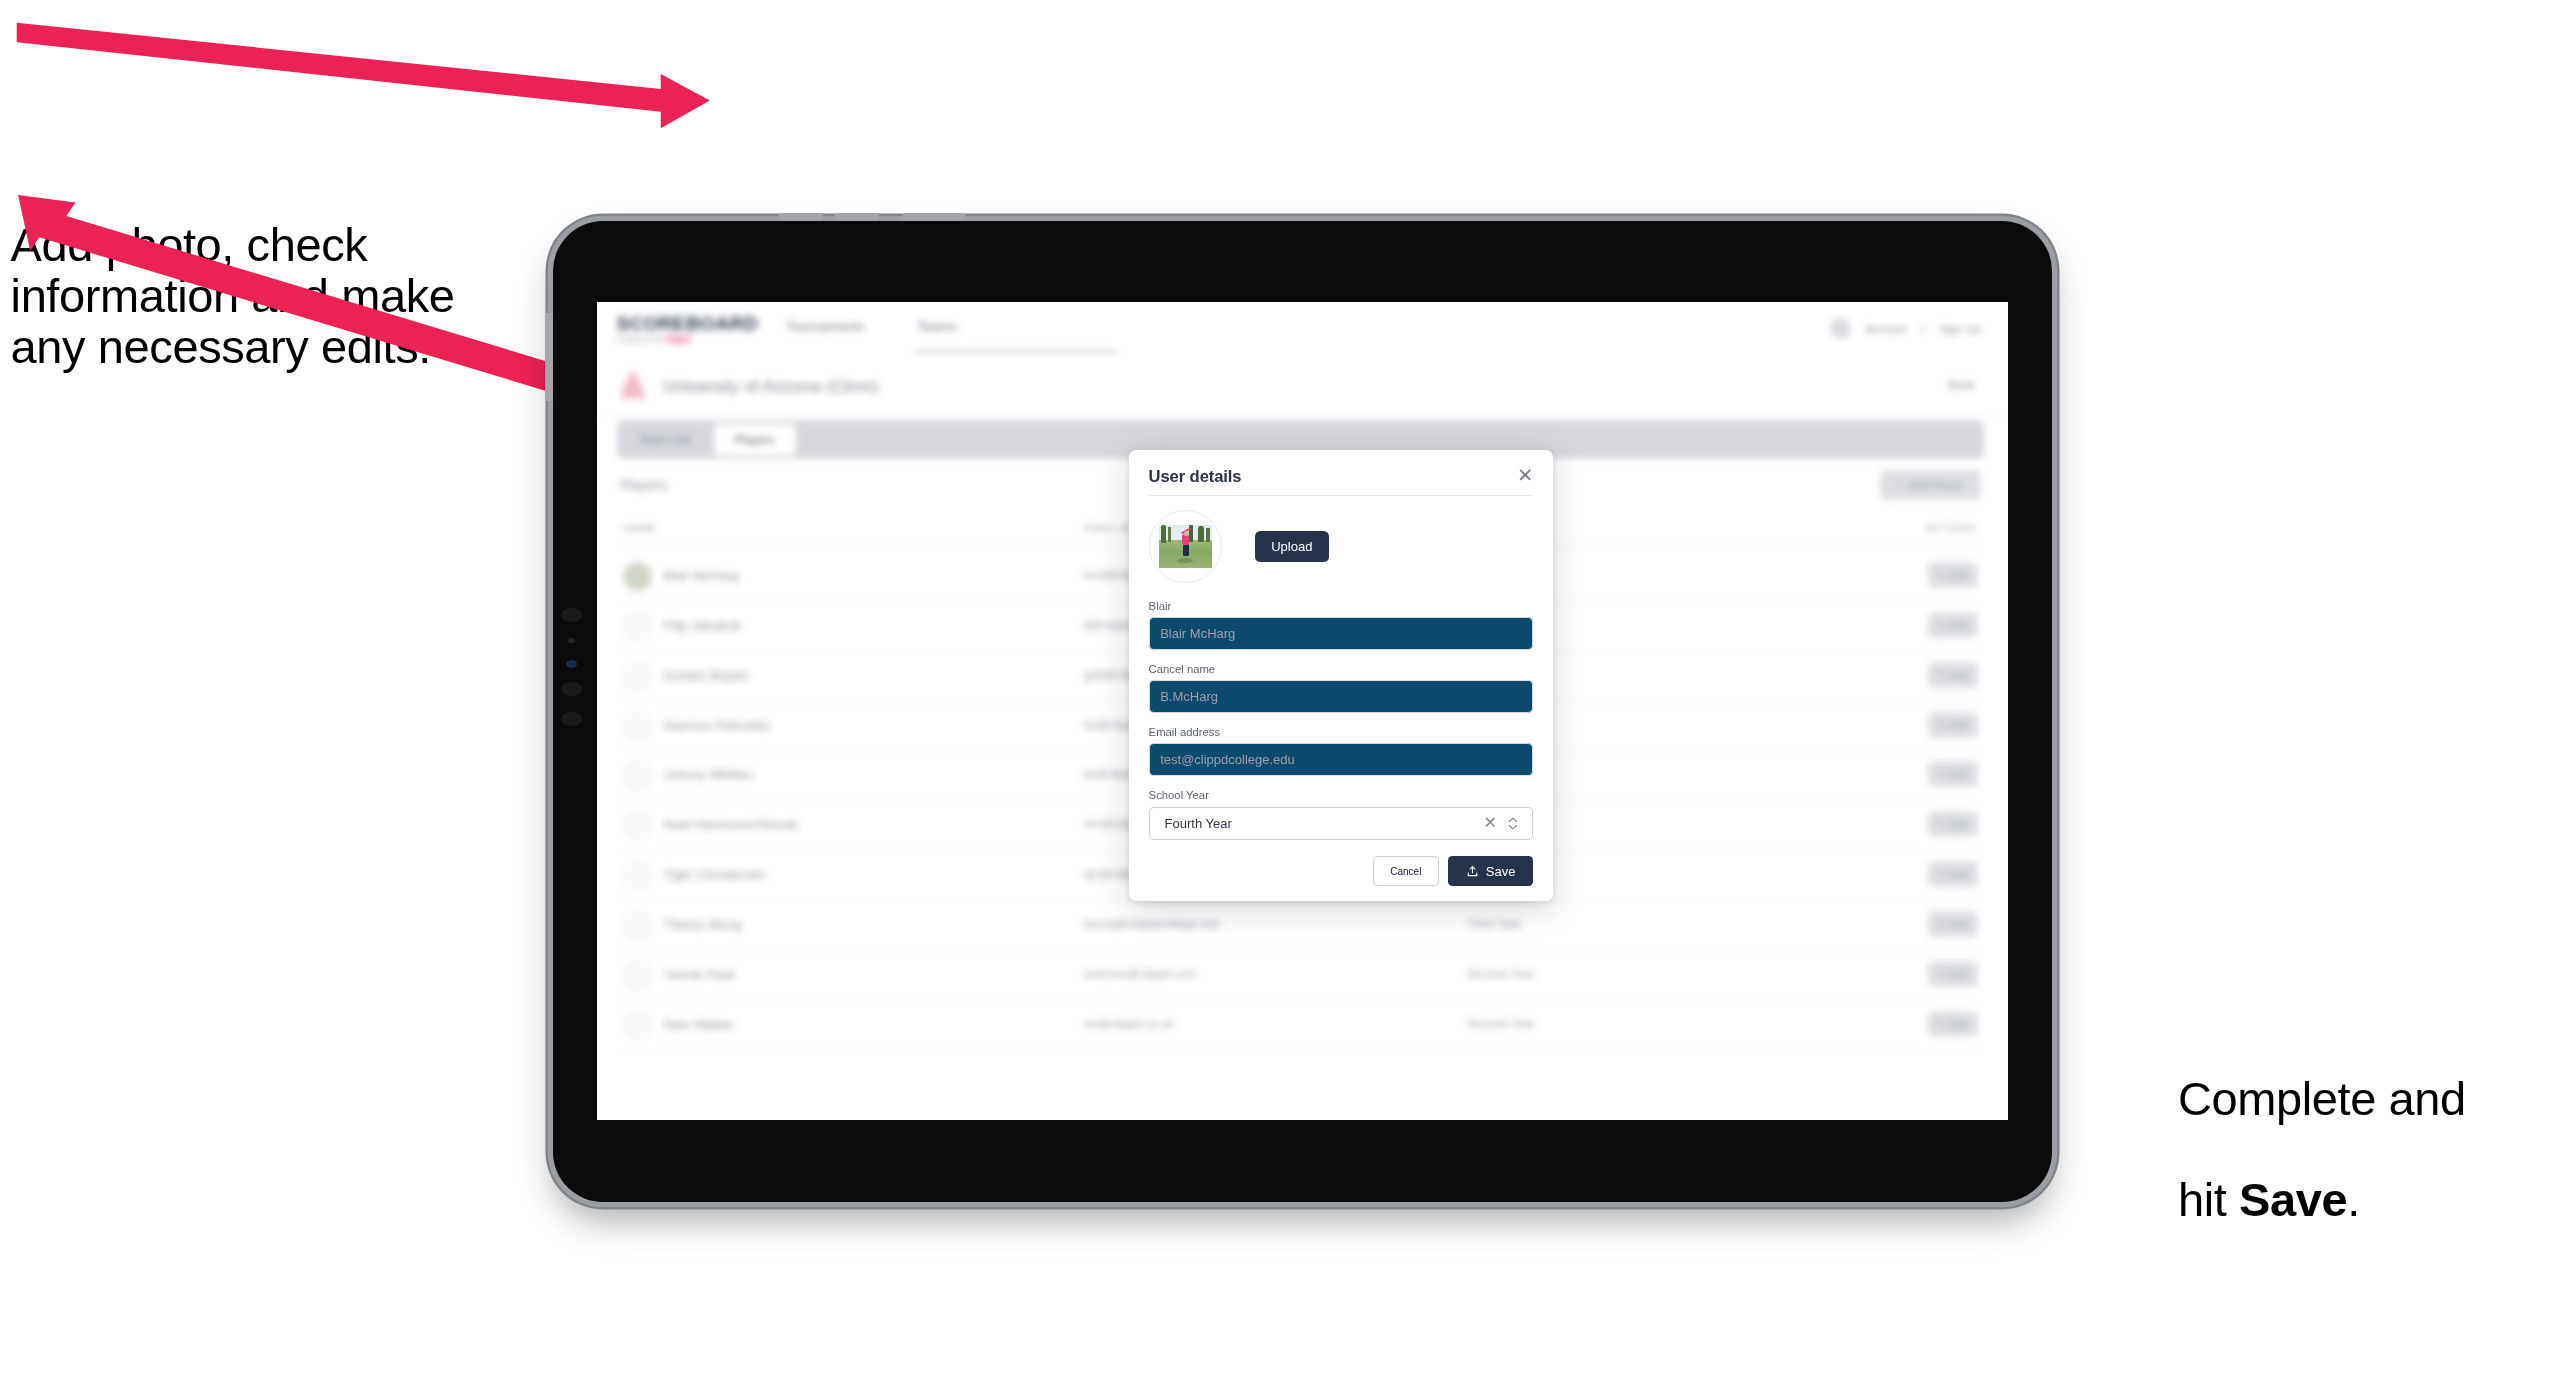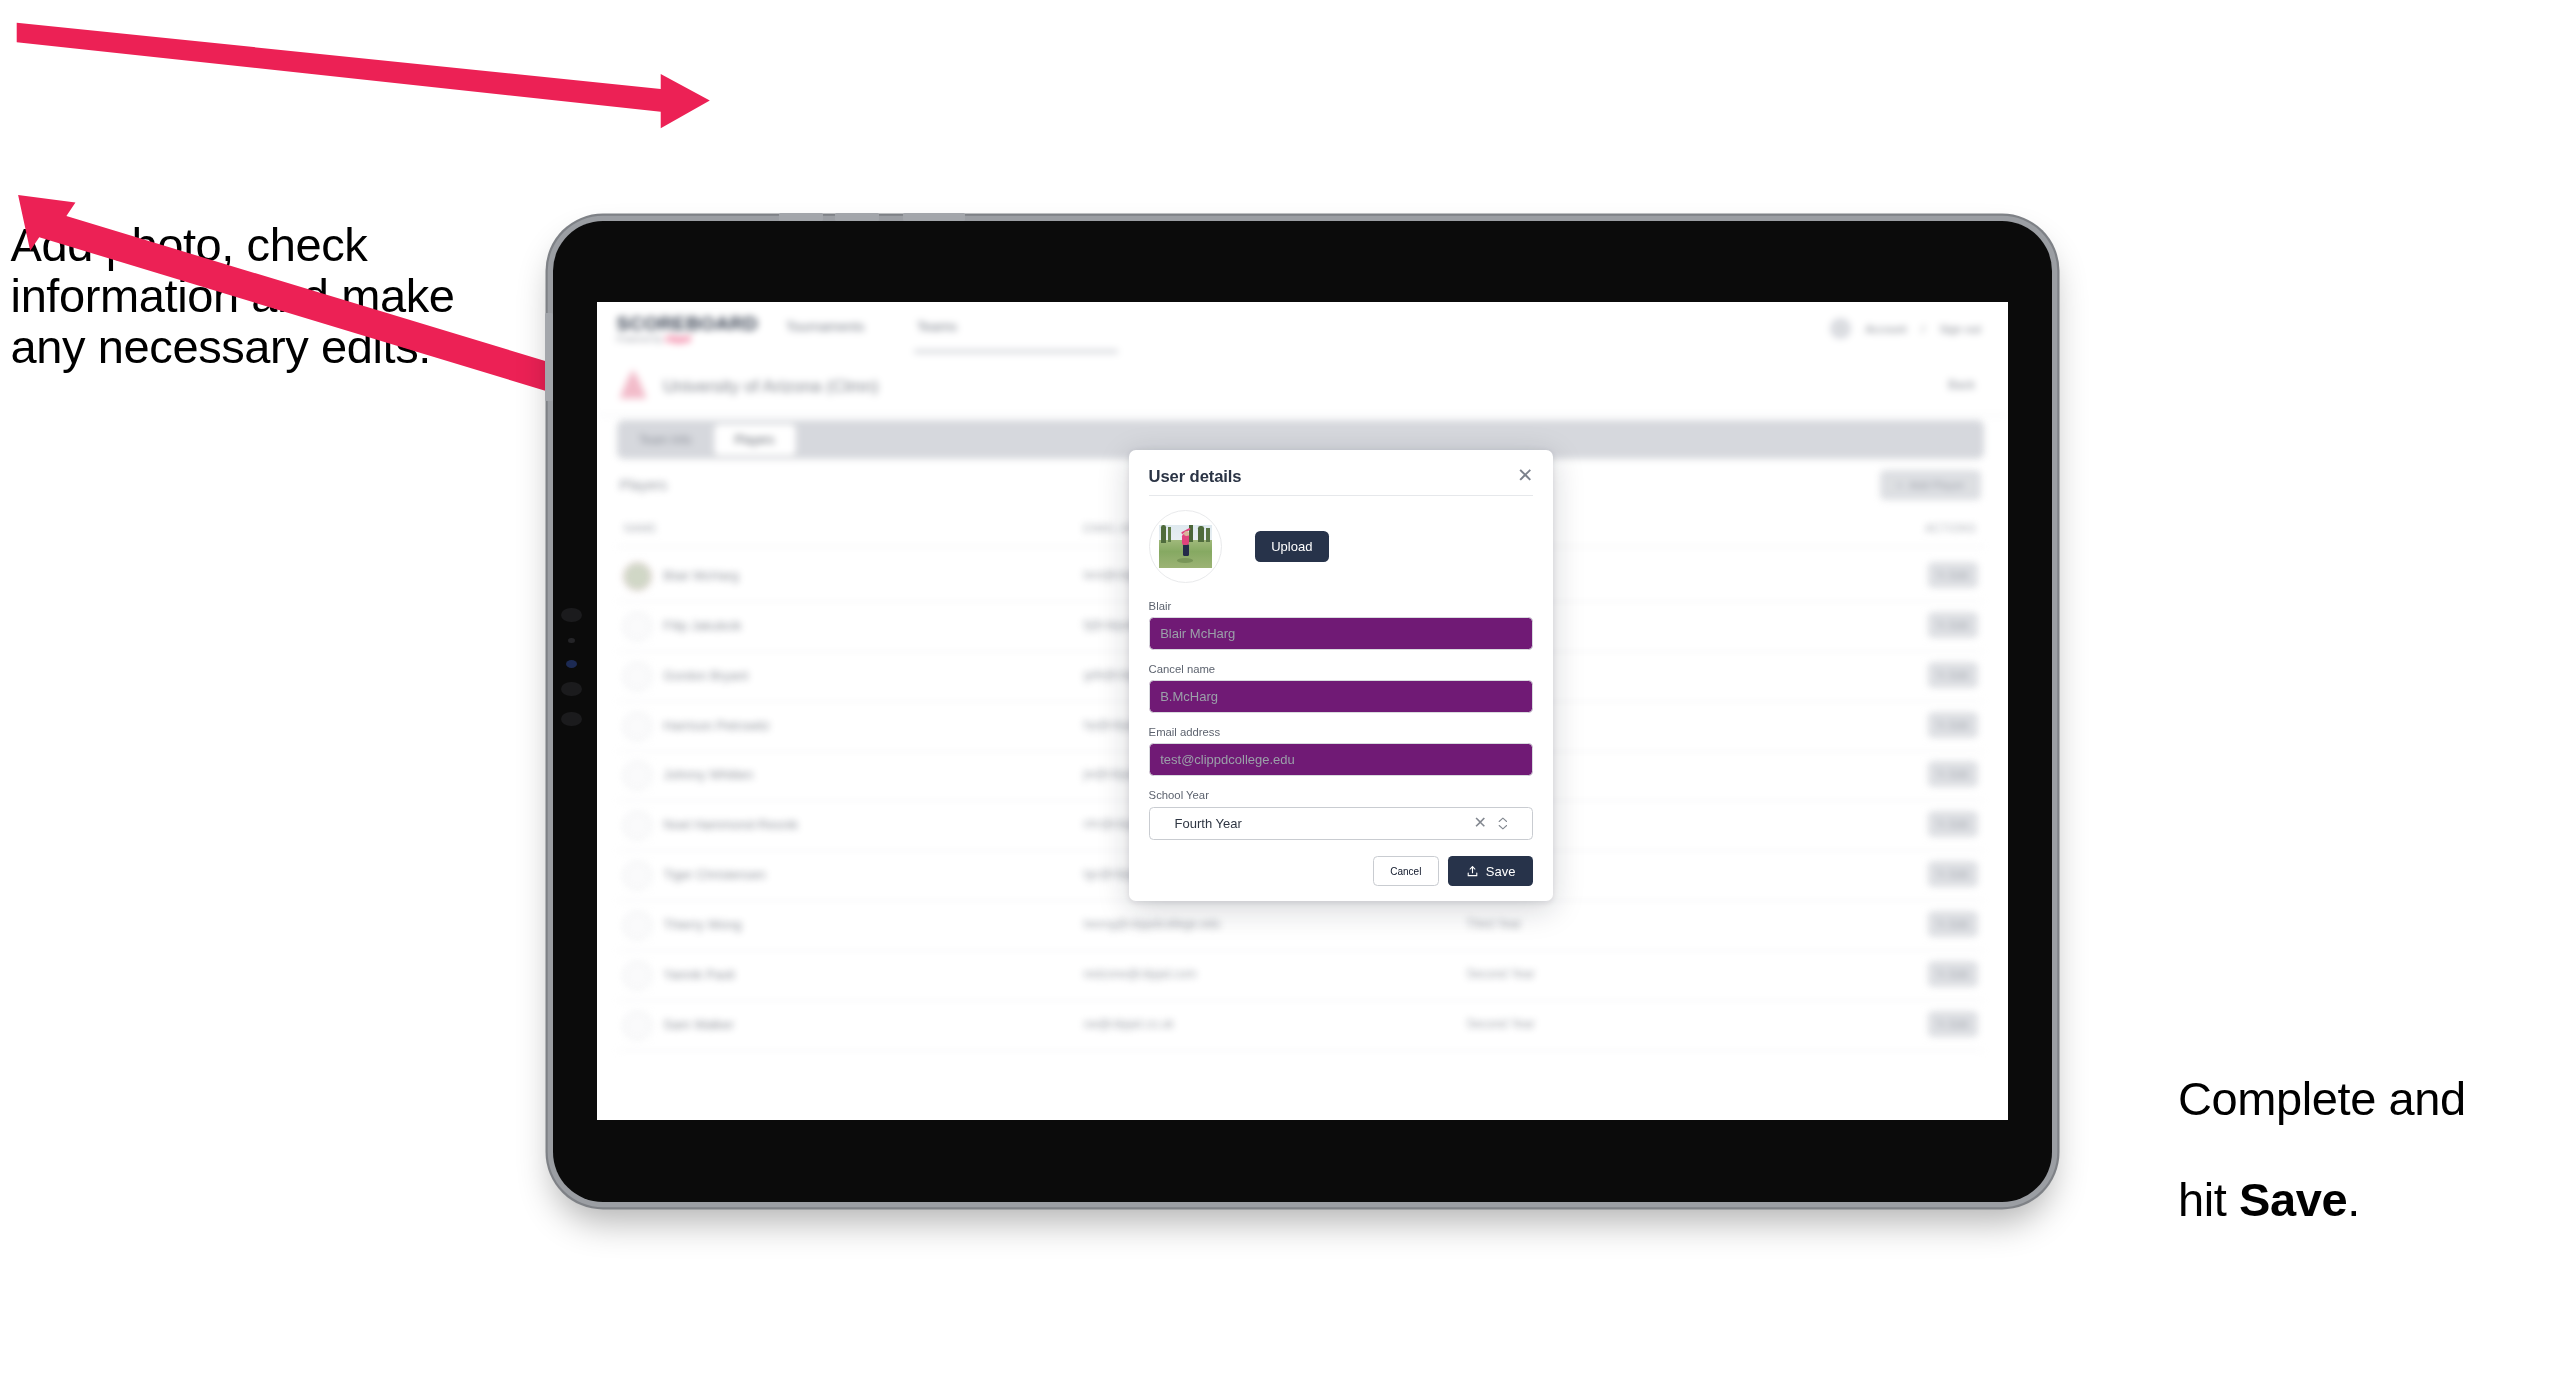--- a/index.html
+++ b/index.html
@@ -371,34 +371,34 @@
   .field-input {
     width: 100%;
     box-sizing: border-box;
     height: 33px;
     border: 0.8px solid #d8dade;
     border-radius: 4.5px;
     padding: 0 10.6px;
     font-size: 13px;
     font-family: inherit;
     color: #9ba0a9;
-    background: #701a75;
+    background: #0c4a6e;
     outline: none;
   }
   .field-group { margin-bottom: 13px; }
 
   .select-wrap {
     position: relative;
     width: 100%;
     height: 33px;
     border: 0.8px solid #c9ccd1;
     border-radius: 4.5px;
     display: flex;
     align-items: center;
-    padding: 0 25px;
+    padding: 0 15px;
     box-sizing: border-box;
     background: #ffffff;
   }
   #select-value {
     font-size: 13px;
     color: #2f3643;
     flex: 1;
   }
   .sel-clear {
     color: #82878f;

